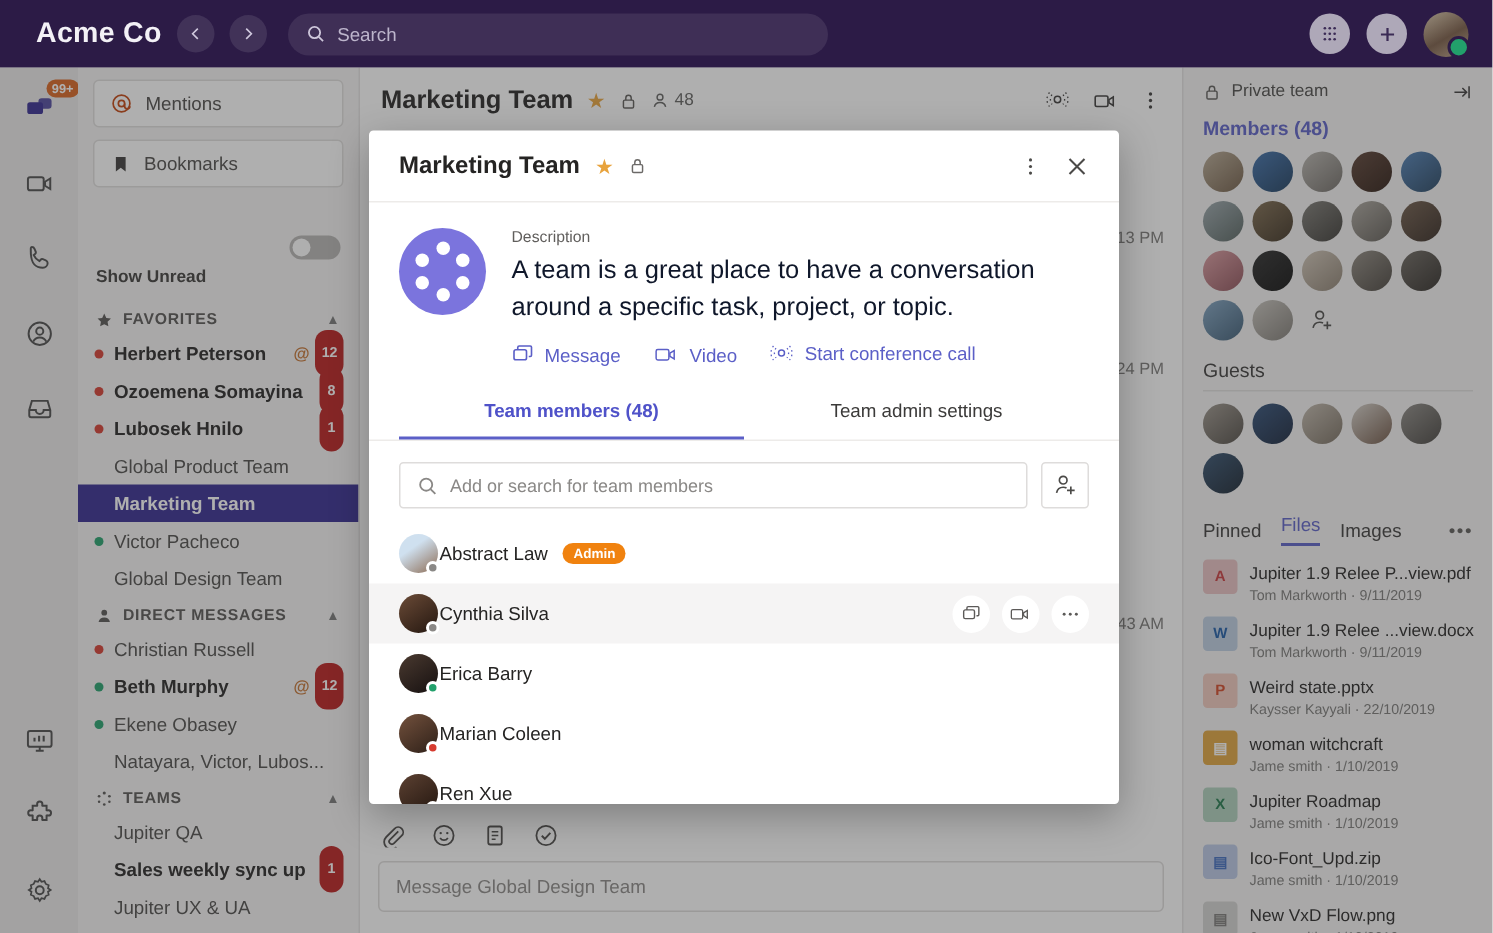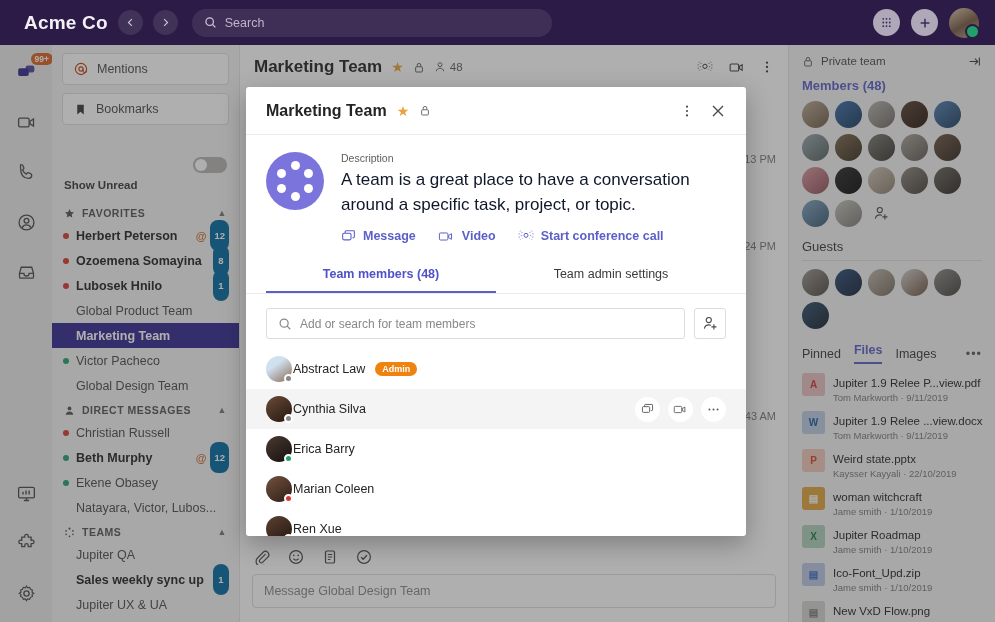--- a/index.html
+++ b/index.html
@@ -80,21 +80,21 @@
     font-size:12.5px; color:#4b4a48; position:relative;
   }
   .chrow.bold { font-weight:700; color:#252423; }
   .chrow.sel { background:#33298f; color:#fff; font-weight:700; }
   .dot { position:absolute; left:11px; width:6px; height:6px; border-radius:50%; }
   .dot.red { background:#d63b2f; }
   .dot.green { background:#22a06b; }
   .cnt { margin-left:auto; display:flex; align-items:center; gap:4px; }
   .at { color:#c4712f; font-size:11px; font-weight:700; }
   .pill {
-    background:#0369a1; color:#fff; border-radius:8px; min-width:16px; height:31px;
+    background:#b91c1c; color:#fff; border-radius:8px; min-width:16px; height:31px;
     font-size:9.5px; font-weight:700; display:flex; align-items:center; justify-content:center; padding:0 4px;
   }
 
   
   .center { position:absolute; top:45px; left:240px; width:548px; height:577px; background:#fff; }
   .chead { height:44px; display:flex; align-items:center; padding:0 14px; gap:9px; }
   .ctitle { font-size:17px; font-weight:700; color:#252423; }
   .star { color:#e8a33d; font-size:14px; }
   .memcount { display:flex; align-items:center; gap:4px; color:#616160; font-size:11.5px; }
   .chead-right { margin-left:auto; display:flex; align-items:center; gap:15px; color:#3b3a39; }
@@ -111,21 +111,21 @@
     border-left:1px solid #e4e2e2; padding:10px 13px; overflow:hidden; }
   .privrow { display:flex; align-items:flex-start; gap:7px; font-size:11.5px; color:#4b4a48; }
   .privrow .collapse { margin-left:auto; color:#3b3a39; }
   .memtitle { color:#5b5fc7; font-size:13px; font-weight:600; margin:10px 0 8px 0; }
   .avgrid { display:flex; flex-wrap:wrap; gap:6px 6px; }
   .av { width:27px; height:27px; border-radius:50%; }
   .addmem { width:27px;height:27px;display:flex;align-items:center;justify-content:center;color:#4b4a48; }
   .guesttitle { font-size:13px; color:#3b3a39; margin:12px 0 6px 0; }
   .hr { height:1px; background:#e0dedd; margin:4px 0 8px 0; }
   .tabsrow { display:flex; align-items:center; gap:13px; margin:14px 0 0 0; font-size:12.5px; color:#3b3a39; }
-  .tabsrow .on { color:#5b5fc7; font-weight:700; border-bottom:2px solid #5b5fc7; padding-bottom:5px; }
+  .tabsrow .on { color:#5b5fc7; font-weight:400; border-bottom:2px solid #5b5fc7; padding-bottom:5px; }
   .tabsrow .dots { margin-left:auto; color:#5c5a58; letter-spacing:1px; }
   .filelist { margin-top:9px; display:flex; flex-direction:column; gap:8px; }
   .filerow { display:flex; gap:8px; align-items:flex-start; }
   .fico { width:23px; height:23px; border-radius:3px; display:flex; align-items:center; justify-content:center;
     font-size:10px; font-weight:700; color:#fff; flex:0 0 23px; }
   .fname { font-size:11.5px; color:#252423; line-height:1.25; white-space:nowrap; overflow:hidden; }
   .fmeta { font-size:9.5px; color:#7a7977; margin-top:1px; white-space:nowrap; }
 
   
   .scrim { position:absolute; inset:45px 0 0 0; background:rgba(55,55,55,.40); z-index:50; }
@@ -135,21 +135,21 @@
     display:flex; flex-direction:column;
   }
   .mhead { height:48px; display:flex; align-items:center; padding:0 20px; gap:10px; border-bottom:1px solid #edebe9; }
   .mtitle { font-size:16px; font-weight:700; color:#252423; }
   .mhead-right { margin-left:auto; display:flex; align-items:center; gap:16px; color:#4b4a48; }
   .mbody { display:flex; gap:17px; padding:17px 20px 14px 20px; }
   .teamav { width:58px; height:58px; border-radius:50%; background:#7b74dd; position:relative; flex:0 0 58px; }
   .teamav i { position:absolute; width:9px;height:9px;border-radius:50%;background:#fff; }
   .desc-lbl { font-size:10.5px; color:#605e5c; margin-bottom:4px; }
   .desc-txt { font-size:17px; color:#0f172a; line-height:1.45; max-width:412px; }
-  .actions { display:flex; gap:22px; margin-top:11px; color:#5b5fc7; font-size:12.5px; font-weight:700; align-items:center; }
+  .actions { display:flex; gap:22px; margin-top:11px; color:#5b5fc7; font-size:12.5px; font-weight:400; align-items:flex-end; }
   .actions span.a { display:flex; align-items:center; gap:7px; }
   .mtabs { display:flex; border-bottom:1px solid #edebe9; padding:0 20px; }
   .mtab { flex:1; text-align:center; padding:9px 0 10px 0; font-size:12.5px; color:#3b3a39; }
   .mtab.on { color:#4f52c9; font-weight:700; border-bottom:2px solid #5b5fc7; }
   .searchrow { display:flex; gap:9px; padding:14px 20px 10px 20px; }
   .minput { flex:1; height:31px; border:1px solid #dedcdb; border-radius:3px; display:flex; align-items:center;
     gap:8px; padding:0 11px; font-size:12px; color:#8a8886; }
   .addbtn { width:32px; height:31px; border:1px solid #dedcdb; border-radius:3px;
     display:flex; align-items:center; justify-content:center; color:#4b4a48; }
   .mlist { flex:1; overflow:hidden; }

